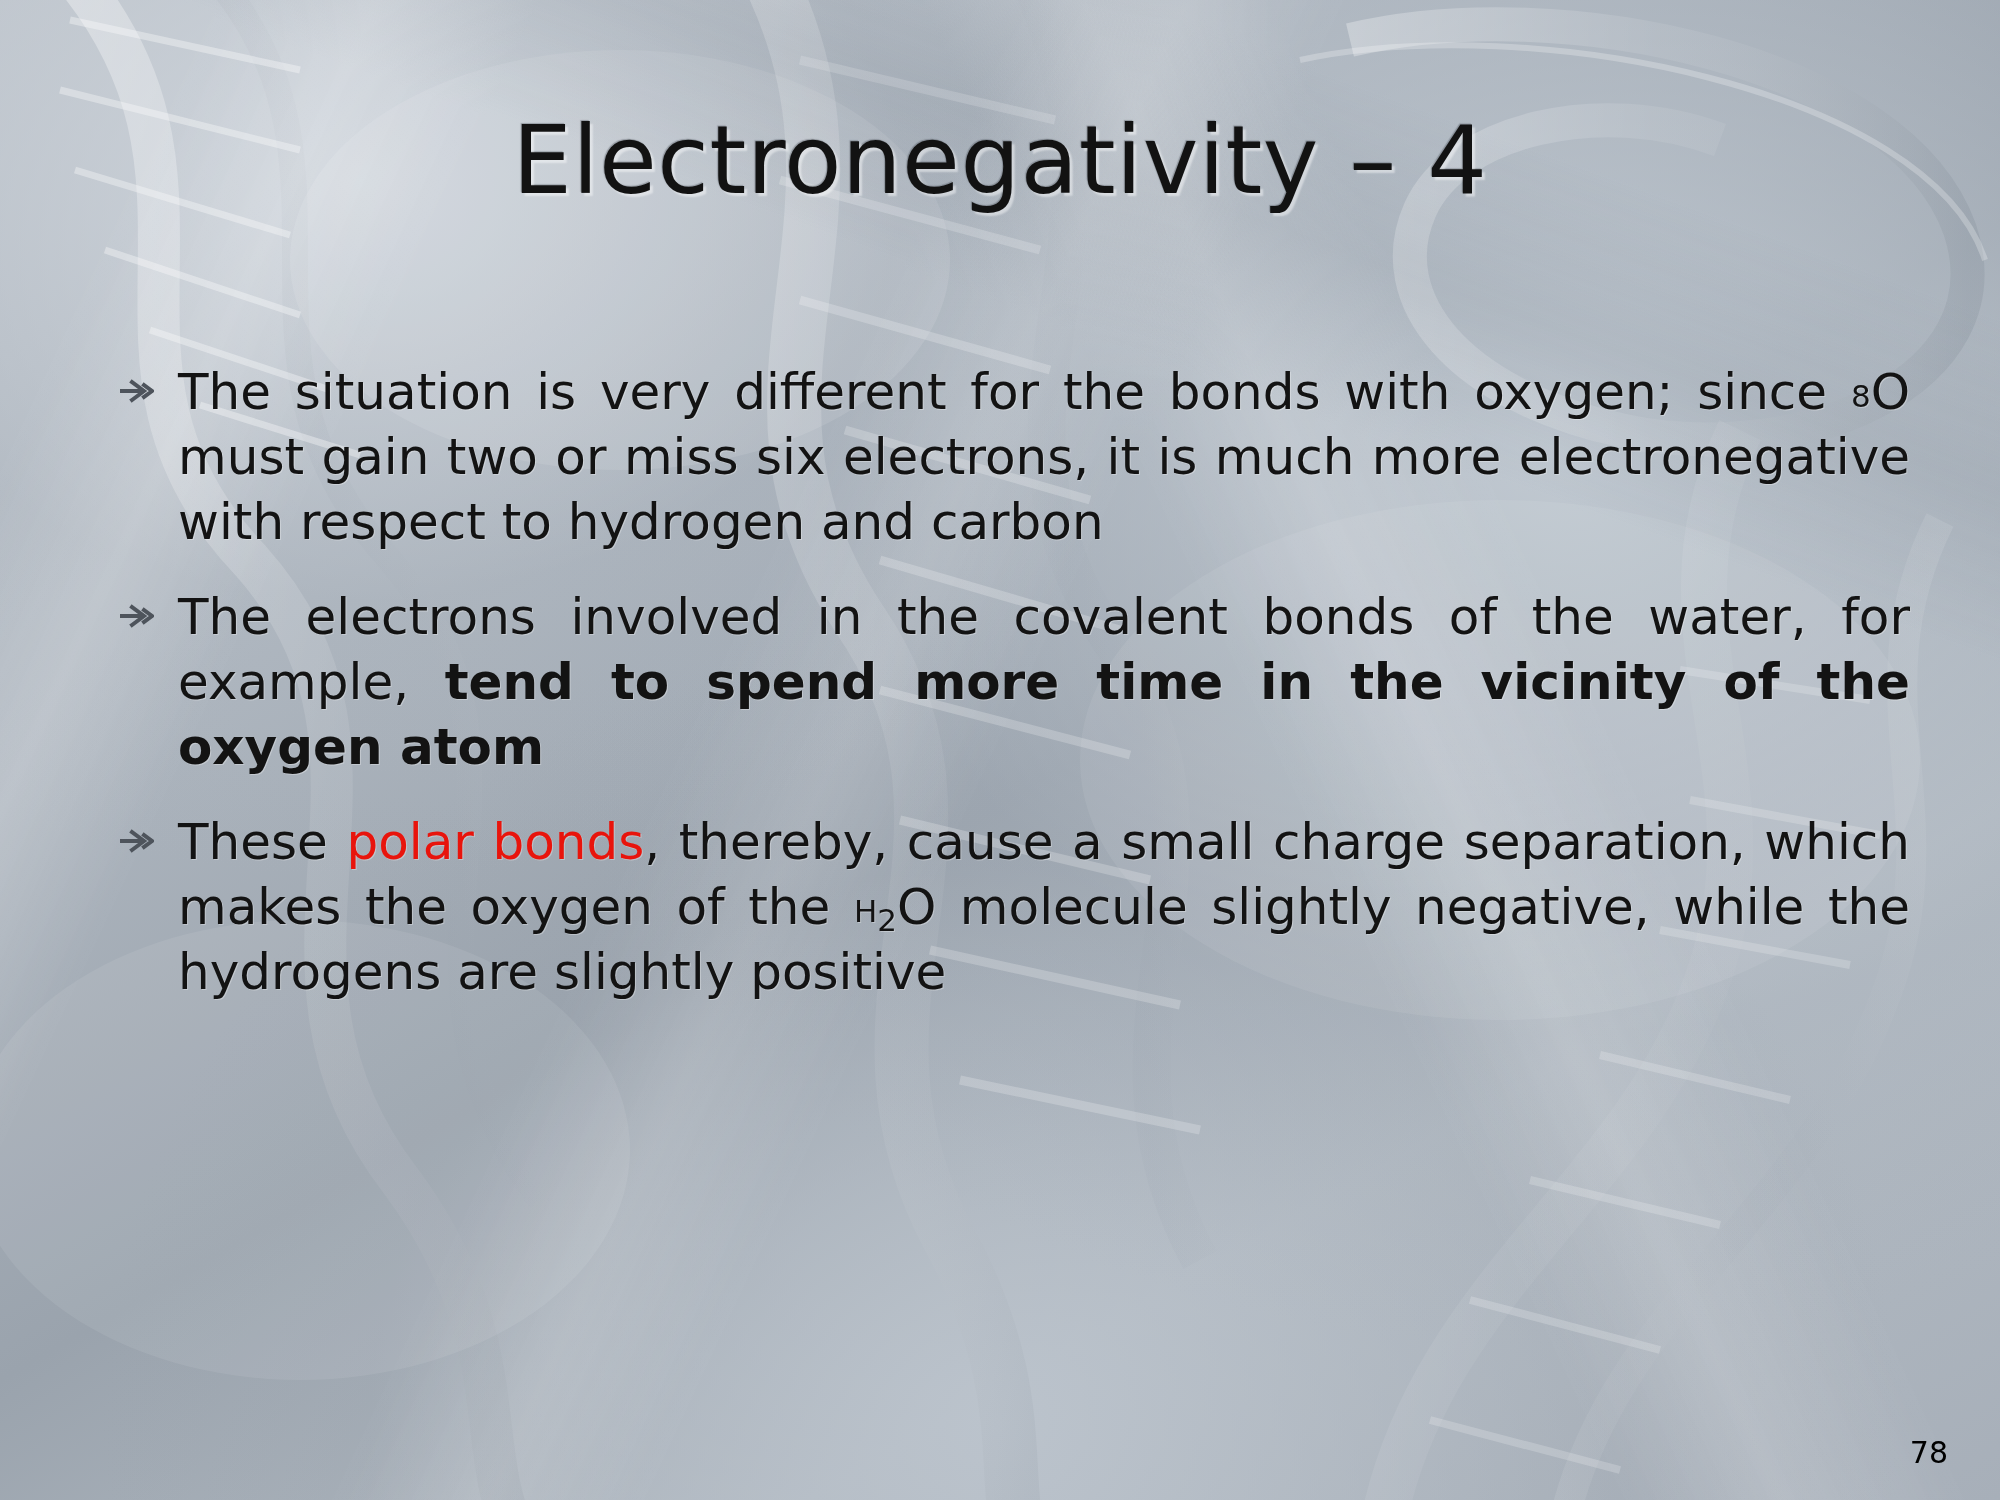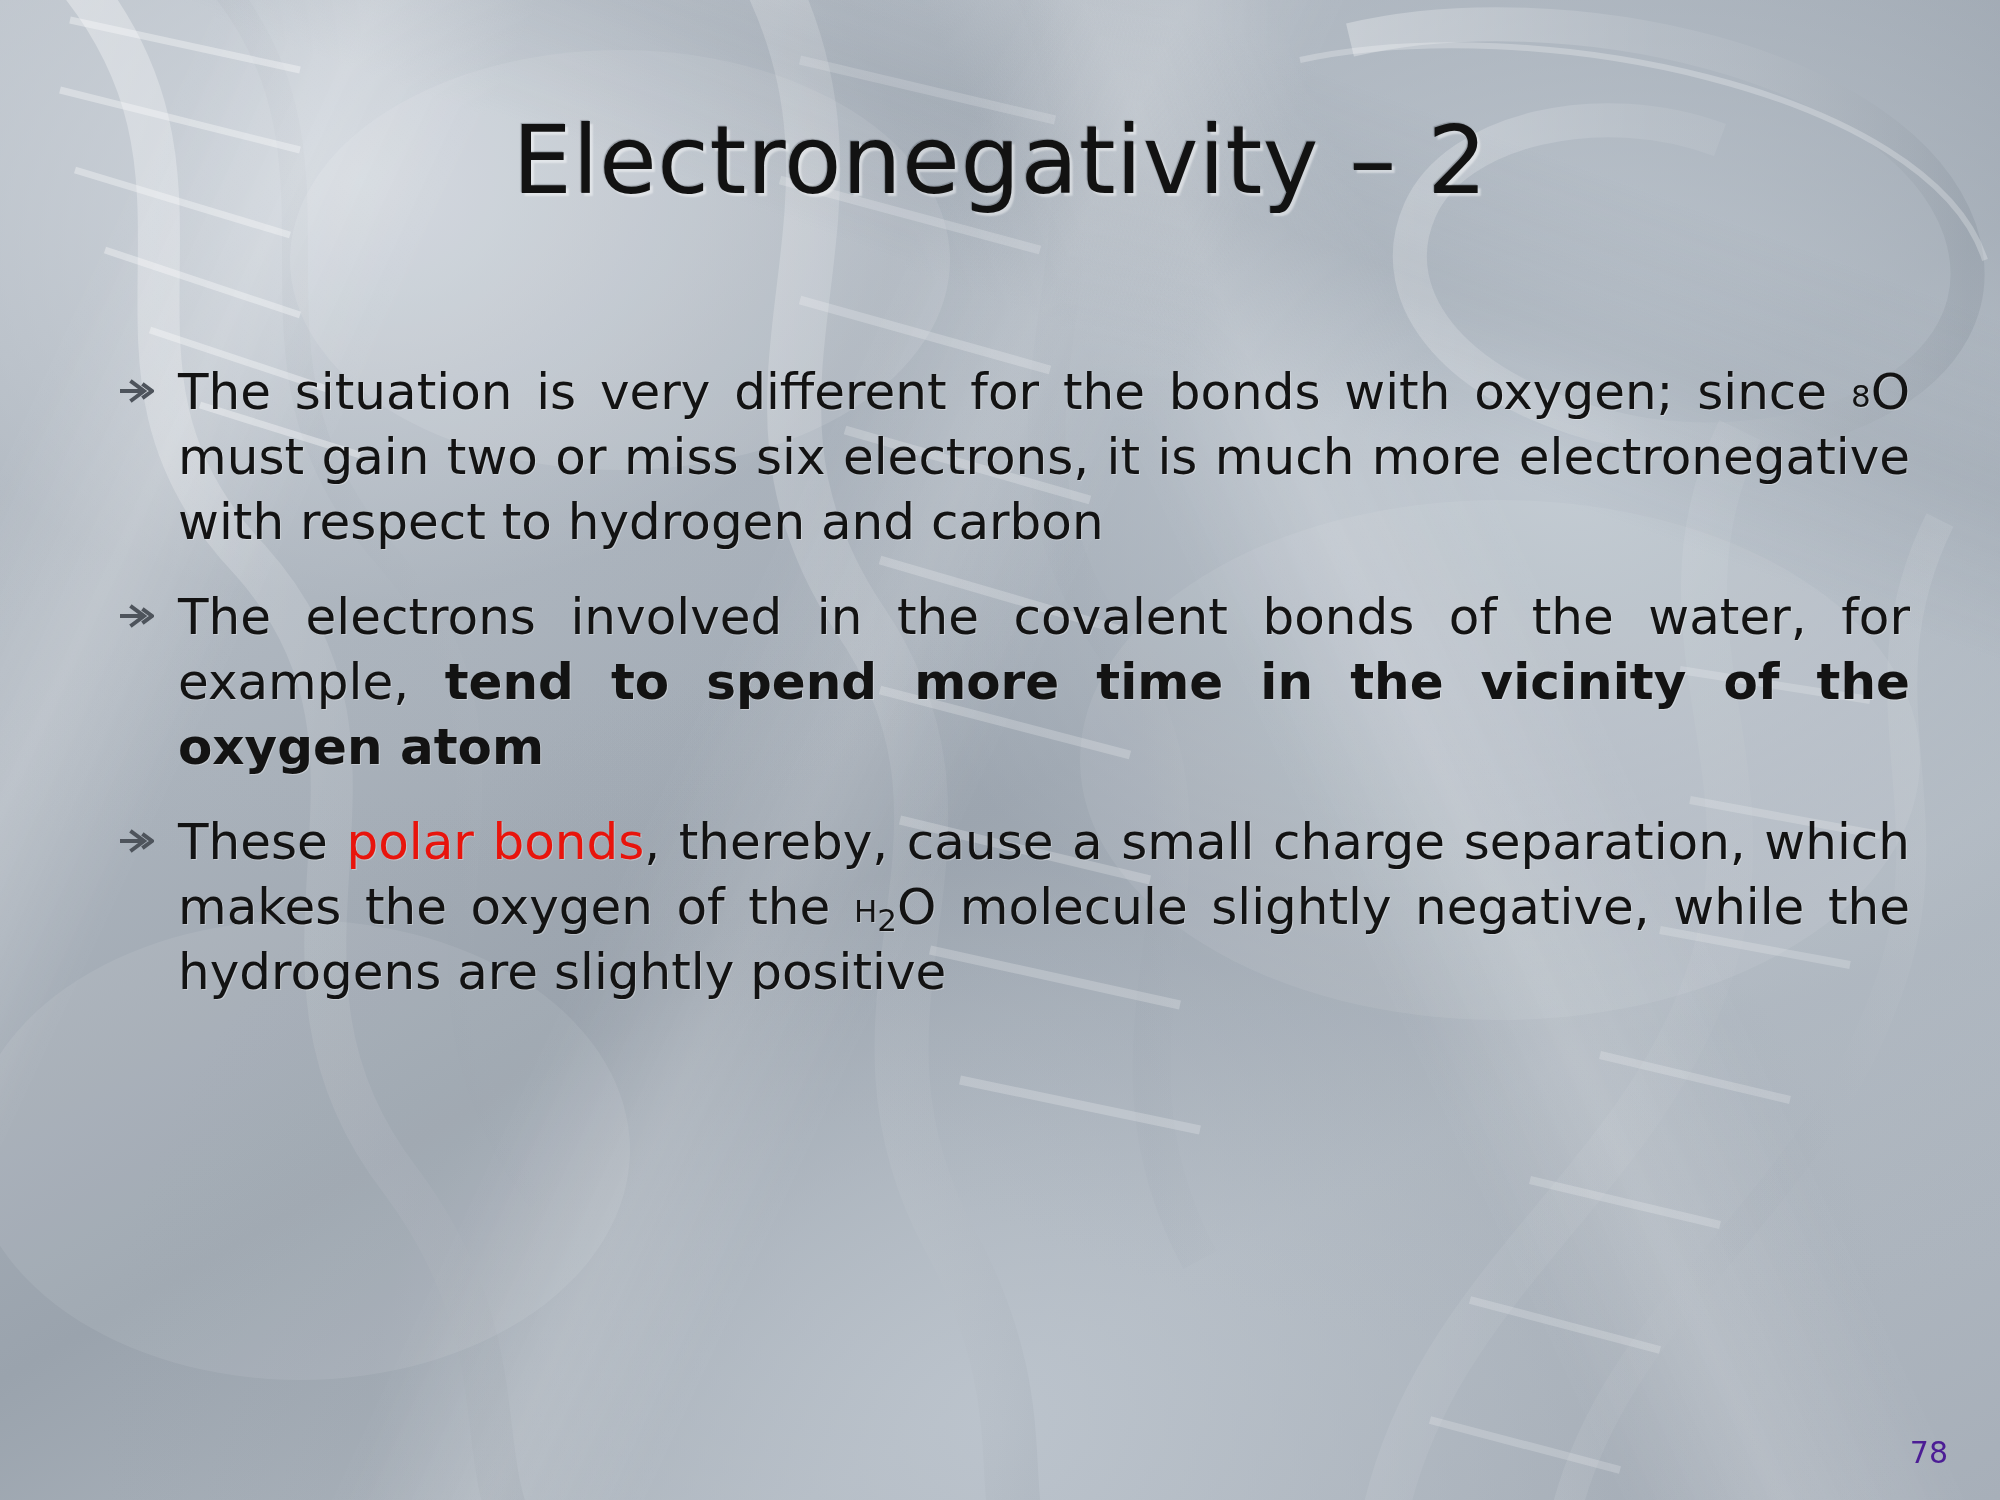--- a/index.html
+++ b/index.html
@@ -91,21 +91,21 @@
   .bullet-text .italic { font-weight: 700; }
   .bullet-text .polar { color: #e8140c; }
   sub { font-size: 0.62em; vertical-align: -0.22em; }
   .smallcapnum { font-size: 0.62em; vertical-align: 0.05em; }
 
   .page-number {
     position: absolute;
     right: 52px;
     bottom: 30px;
     font-size: 30px;
-    color: #4c1d95;
+    color: #000000;
   }
 </style>
 </head>
 <body>
 
 <div class="slide">
 
   <div class="bg-layer bg-base"></div>
   <svg class="bg-svg" viewBox="0 0 2000 1500" preserveAspectRatio="none">
     <defs>
@@ -167,21 +167,21 @@
       <line x1="1690" y1="800" x2="1880" y2="835"></line>
       <line x1="1680" y1="670" x2="1870" y2="700"></line>
     </g>
 
     <ellipse cx="620" cy="260" rx="330" ry="210" fill="#ffffff" opacity="0.10"></ellipse>
     <ellipse cx="1500" cy="760" rx="420" ry="260" fill="#ffffff" opacity="0.07"></ellipse>
     <ellipse cx="300" cy="1150" rx="330" ry="230" fill="#ffffff" opacity="0.08"></ellipse>
   </svg>
   <div class="bg-layer bg-sheen"></div>
 
-  <div class="title">Electronegativity – 2</div>
+  <div class="title">Electronegativity – 4</div>
 
   <div class="content">
 
     <div class="bullet">
       <div class="bullet-marker">
         <svg width="34" height="26" viewBox="0 0 34 26" aria-hidden="true">
           <path d="M2,13 L20,13 M12,4 L24,13 L12,22 M24,7 L32,13 L24,19" fill="none" stroke="#4e545c" stroke-width="4" stroke-linecap="square"></path>
         </svg>
       </div>
       <div class="bullet-text">

